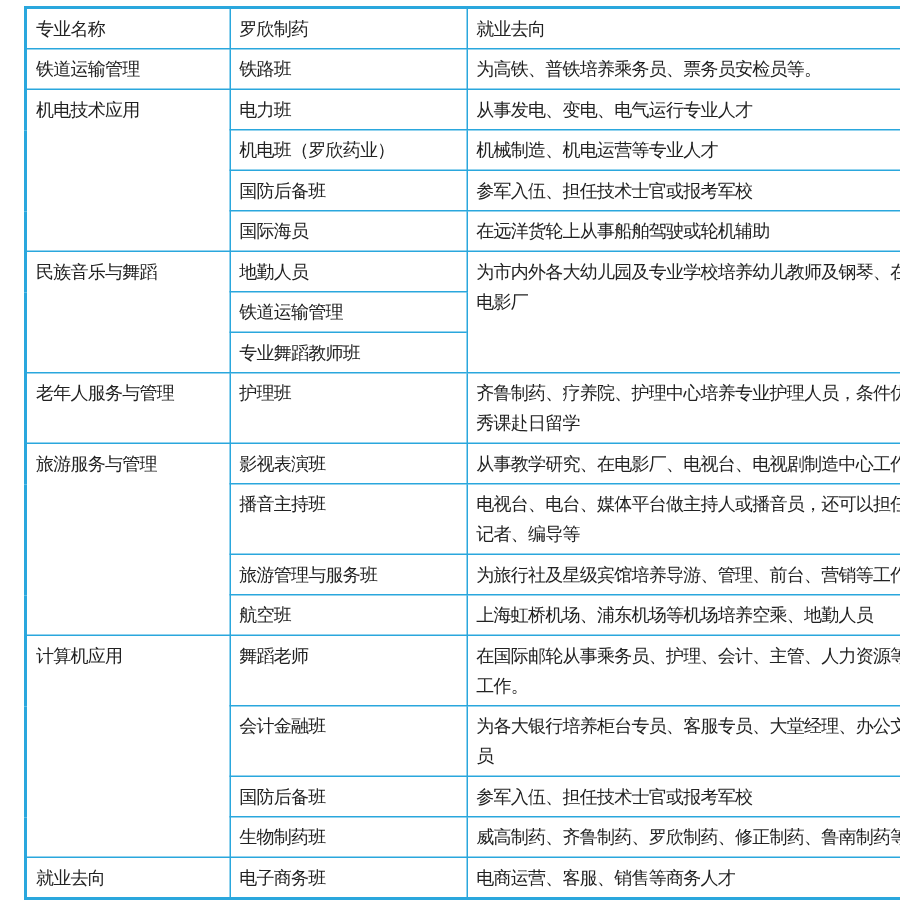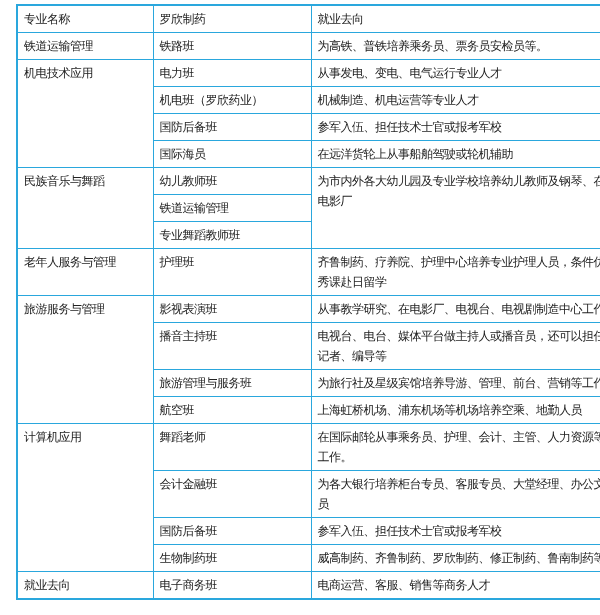--- a/index.html
+++ b/index.html
@@ -79,21 +79,21 @@
         <tr>
           <td>国防后备班</td>
           <td>参军入伍、担任技术士官或报考军校</td>
         </tr>
         <tr>
           <td>国际海员</td>
           <td>在远洋货轮上从事船舶驾驶或轮机辅助</td>
         </tr>
         <tr>
           <td rowspan="3">民族音乐与舞蹈</td>
-          <td>幼儿教师班</td>
+          <td>地勤人员</td>
           <td rowspan="3">为市内外各大幼儿园及专业学校培养幼儿教师及钢琴、在电影厂</td>
         </tr>
         <tr>
           <td>铁道运输管理</td>
         </tr>
         <tr>
           <td>专业舞蹈教师班</td>
         </tr>
         <tr>
           <td>老年人服务与管理</td>

